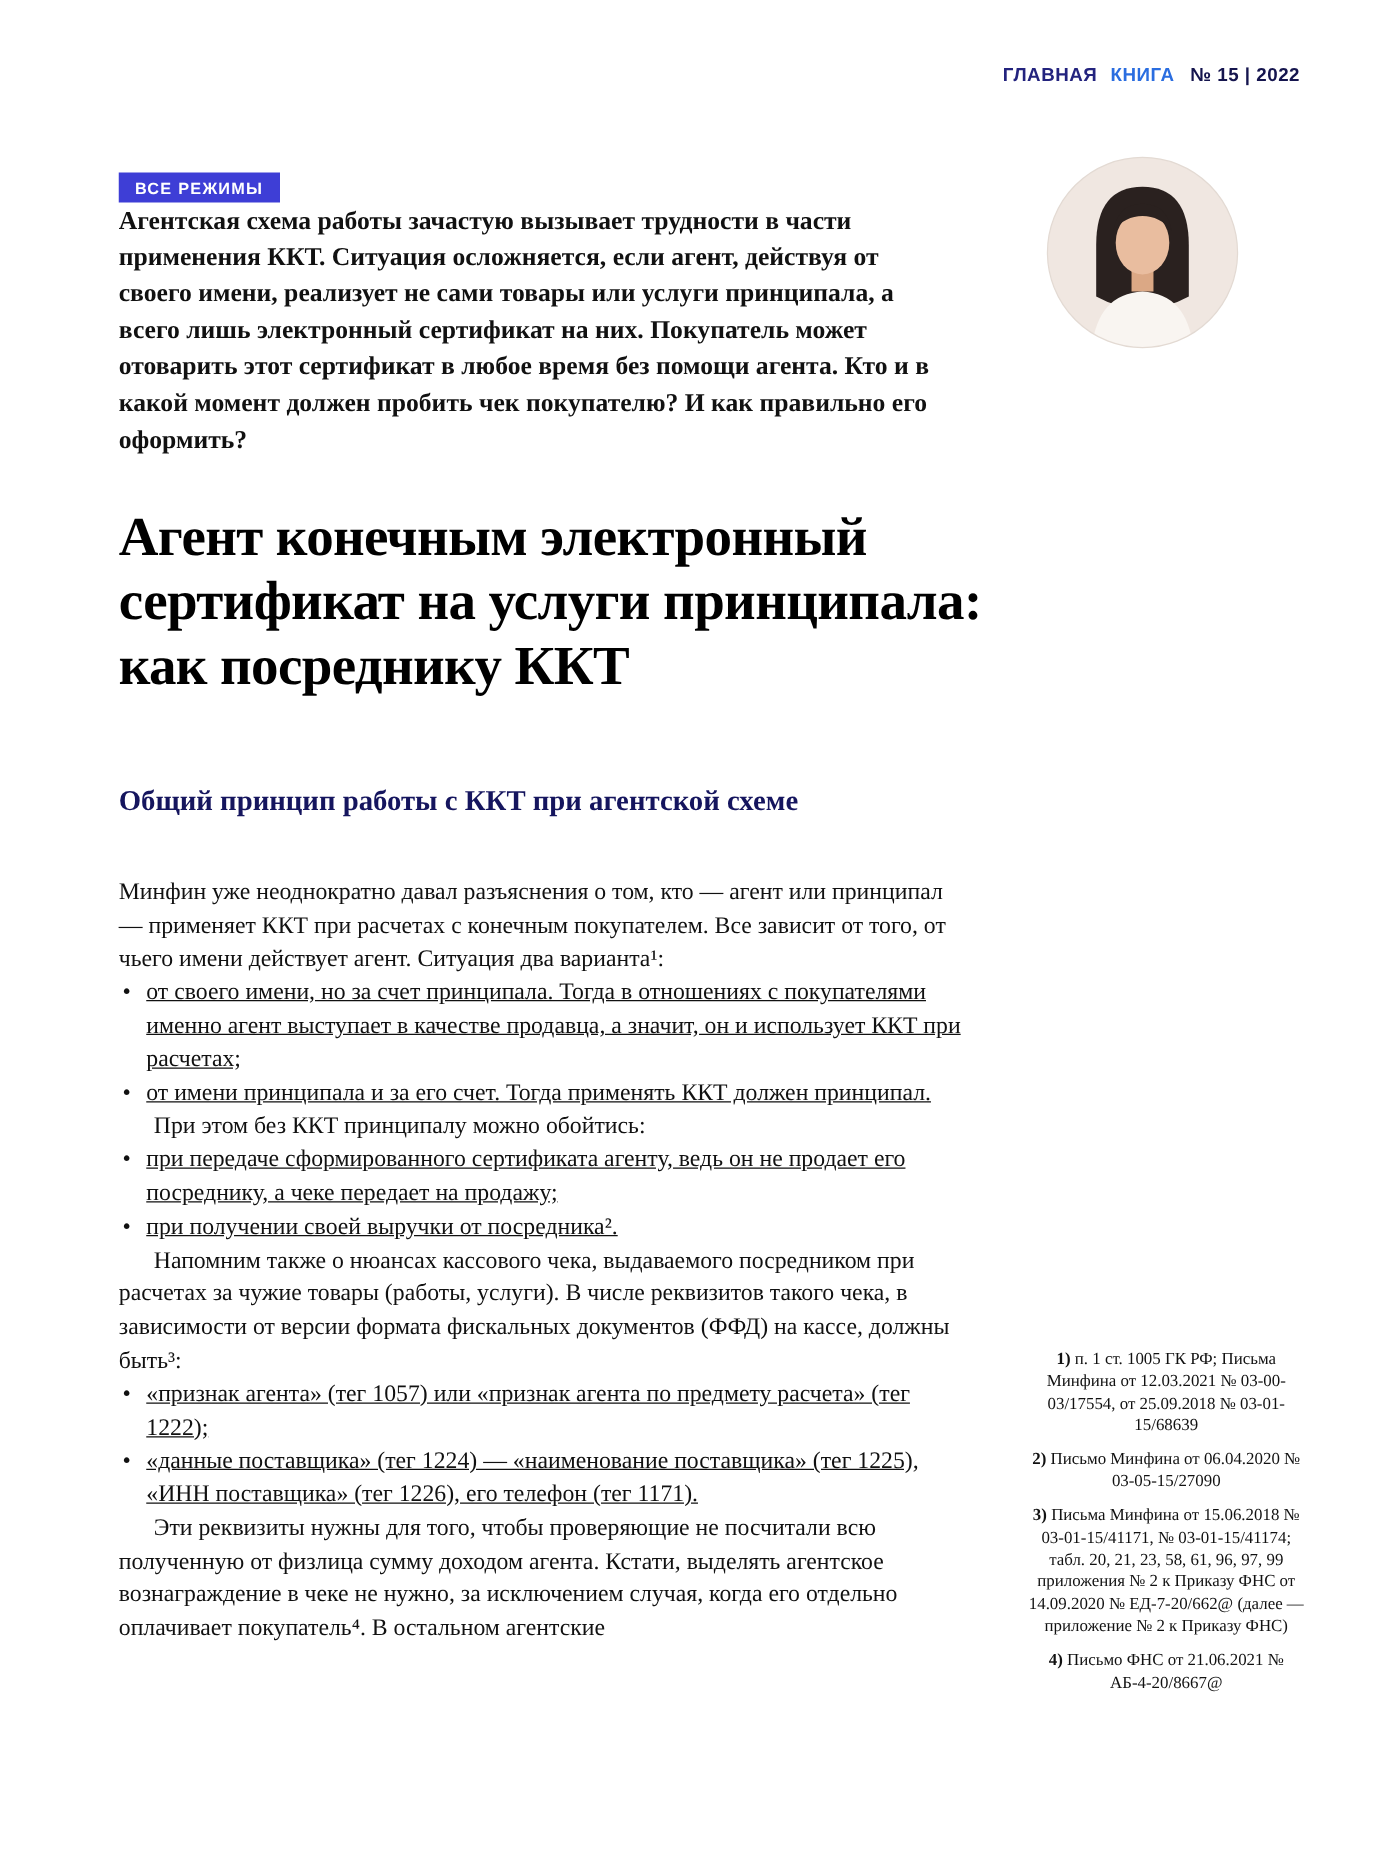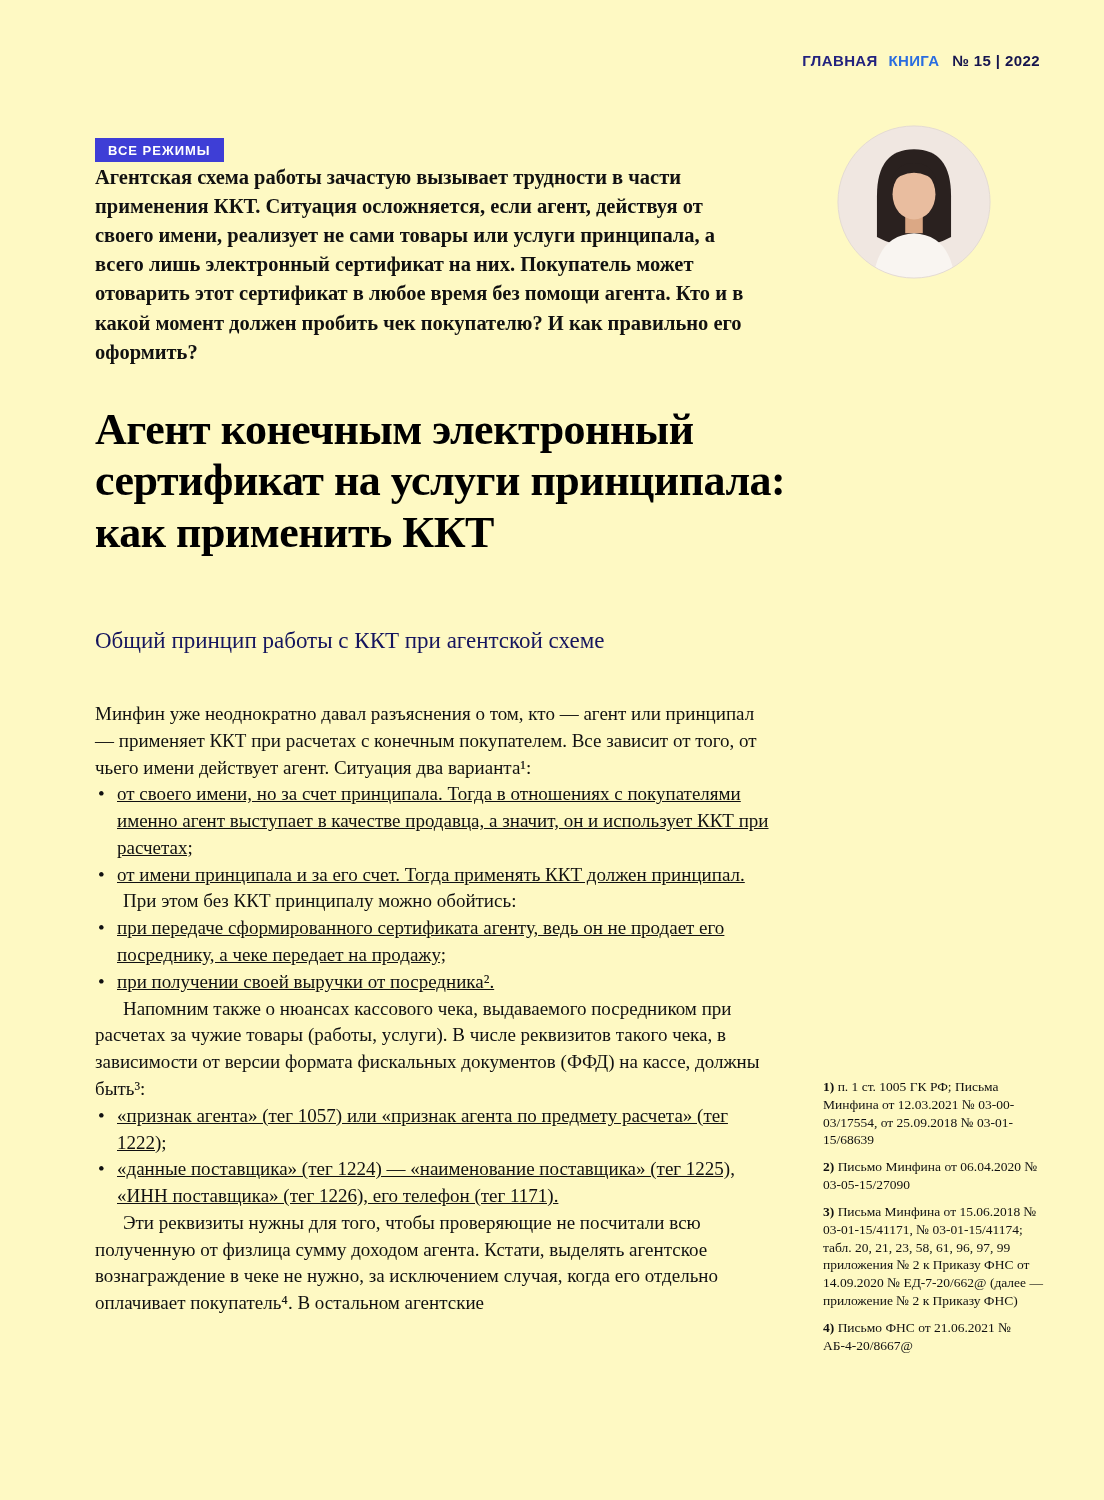--- a/index.html
+++ b/index.html
@@ -1,19 +1,19 @@
 <!DOCTYPE html>
 <html lang="ru"><head>
 <meta charset="utf-8">
 <style>
   html,body{margin:0;padding:0;background:#e8e8e8;}
   .page{
     position:relative;
     width:1104px;height:1500px;
-    background:#fef9c3;
+    background:#ffffff;
     margin:0 auto;
     overflow:hidden;
     font-family:"Liberation Serif", serif;
     color:#111111;
   }
   
   .masthead{
     position:absolute;top:52px;right:64px;
     font-family:"Liberation Sans", sans-serif;
     font-weight:bold;font-size:15px;letter-spacing:.4px;
@@ -42,39 +42,39 @@
   .caption{margin-top:10px;font-style:italic;font-size:16px;line-height:1.32;color:#111;}
   
   .title{
     position:absolute;top:404px;left:95px;width:970px;
     font-weight:bold;font-size:44px;line-height:1.17;
     letter-spacing:-0.5px;color:#000;
   }
   
   .section-heading{
     position:absolute;top:626px;left:95px;width:650px;
-    font-weight:normal;font-size:23px;line-height:1.3;
+    font-weight:bold;font-size:23px;line-height:1.3;
     color:#15155e;
   }
   
   .body-col{
     position:absolute;top:701px;left:95px;width:680px;
     font-size:19px;line-height:1.41;
   }
   .body-col p{margin:0;}
   .body-col p.indent{text-indent:28px;}
   ul.bullets{list-style:none;margin:0;padding:0;}
   ul.bullets li{position:relative;padding-left:22px;text-decoration:underline;}
   ul.bullets li::before{content:"\2022";position:absolute;left:3px;top:0;}
   
   .footnotes{
     position:absolute;top:1078px;left:823px;width:220px;
     font-size:13.5px;line-height:1.32;color:#111;
   }
-  .footnote{margin:0 0 9px 0;}
+  .footnote{margin:0 0 9px 0;text-align:center;}
   .fn-num{font-weight:bold;}
   
   .page-number{
     position:absolute;top:1508px;right:64px;
     font-size:19px;color:#111;
   }
 </style>
 </head>
 <body>
 
@@ -105,21 +105,21 @@
         <path d="M56 62 Q60 40 80 40 Q100 40 104 62 Q94 50 80 50 Q66 50 56 62 Z" fill="#2a211f"></path>
         <path d="M38 162 Q42 114 80 112 Q118 114 122 162 Z" fill="#f9f5f1"></path>
       </g>
       <circle cx="80" cy="80" r="78" fill="none" stroke="#e3dad3" stroke-width="1"></circle>
     </svg>
   </div>
 
   <div class="title">
     <div>Агент конечным электронный</div>
     <div>сертификат на услуги принципала:</div>
-    <div>как применить ККТ</div>
+    <div>как посреднику ККТ</div>
   </div>
 
   <div class="section-heading">Общий принцип работы с ККТ при агентской схеме</div>
 
   <div class="body-col">
     <p>Минфин уже неоднократно давал разъяснения о том, кто — агент или принципал — применяет ККТ при расчетах с конечным покупателем. Все зависит от того, от чьего имени действует агент. Ситуация два варианта¹:</p>
     <ul class="bullets">
       <li>от своего имени, но за счет принципала. Тогда в отношениях с покупателями именно агент выступает в качестве продавца, а значит, он и использует ККТ при расчетах;</li>
       <li>от имени принципала и за его счет. Тогда применять ККТ должен принципал.</li>
     </ul>

